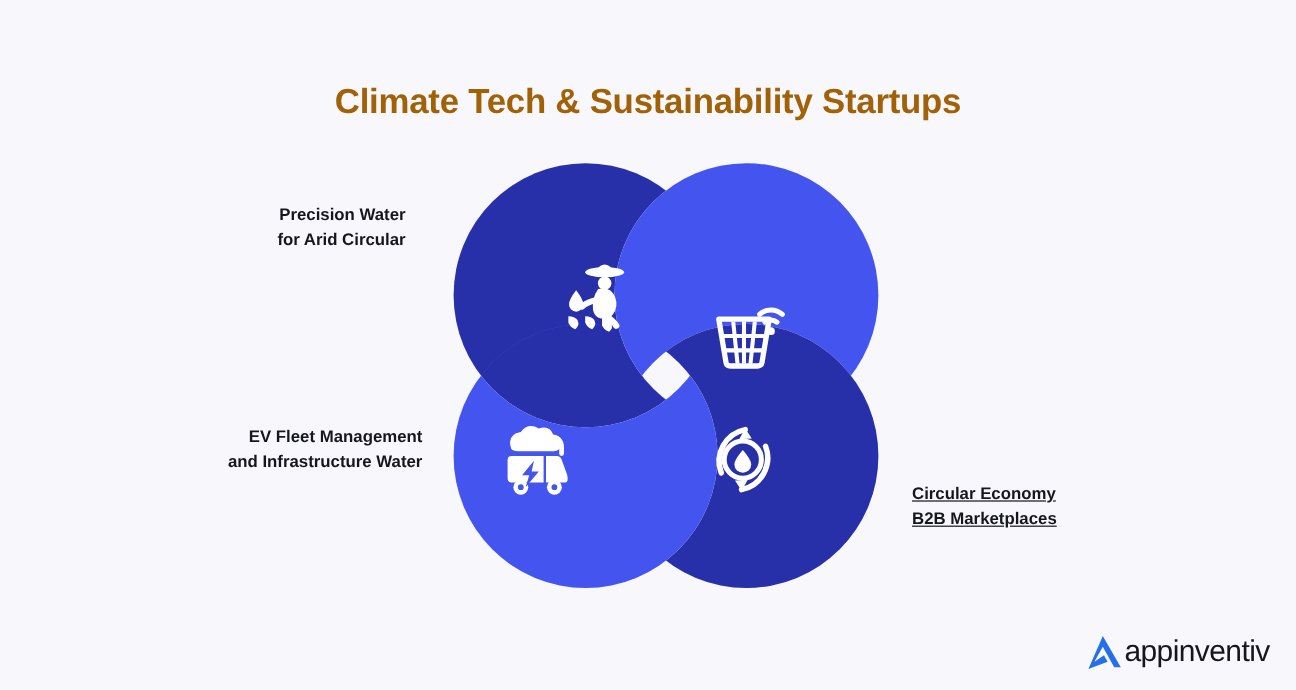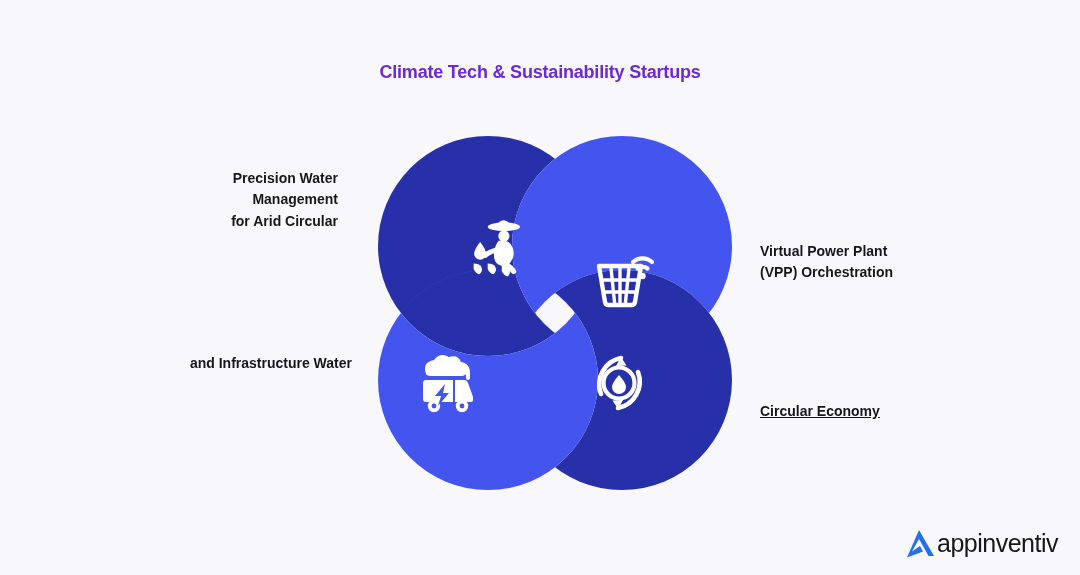--- a/index.html
+++ b/index.html
@@ -18,23 +18,23 @@
     position: relative;
     width: 1080px;
     height: 575px;
   }
   .page-title {
     position: absolute;
     top: 50px;
     left: 0;
     width: 1080px;
     text-align: center;
-    font-size: 18px;
+    font-size: 29px;
     font-weight: bold;
-    color: #6d28d9;
+    color: #a16207;
     letter-spacing: -0.2px;
   }
   .venn-wrap {
     position: absolute;
     left: 360px;
     top: 118px;
     width: 390px;
     height: 390px;
   }
   .venn-wrap svg {
@@ -226,35 +226,32 @@
 
         <circle cx="27" cy="27" r="15.5" fill="none" stroke="#ffffff" stroke-width="4.2"></circle>
 
         <path d="M27 19 q7 8 7 12 a7 7 0 0 1 -14 0 q0 -4 7 -12 z" fill="#ffffff"></path>
       </g>
     </svg>
   </div>
 
   <div class="label right-align" id="label-water">
     <div>Precision Water</div>
-    <div>Management</div>
     <div>for Arid Circular</div>
   </div>
 
-  <div class="label left-align" id="label-vpp">
-    <div>Virtual Power Plant</div>
-    <div>(VPP) Orchestration</div>
-  </div>
 
   <div class="label right-align" id="label-ev">
+    <div>EV Fleet Management</div>
     <div>and Infrastructure Water</div>
   </div>
 
   <div class="label left-align" id="label-circular">
     <div>Circular Economy</div>
+    <div>B2B Marketplaces</div>
   </div>
 
   <div class="brand">
     <svg width="34" height="32" viewBox="0 0 34 32">
       <path d="M16 3 L31 29 L25.5 29 L16 12 L9 24.5 L17 19 L20 24.5 L4 30.5 Z" fill="#2570e8"></path>
     </svg>
     <span class="brand-name">appinventiv</span>
   </div>
 
 </div>

